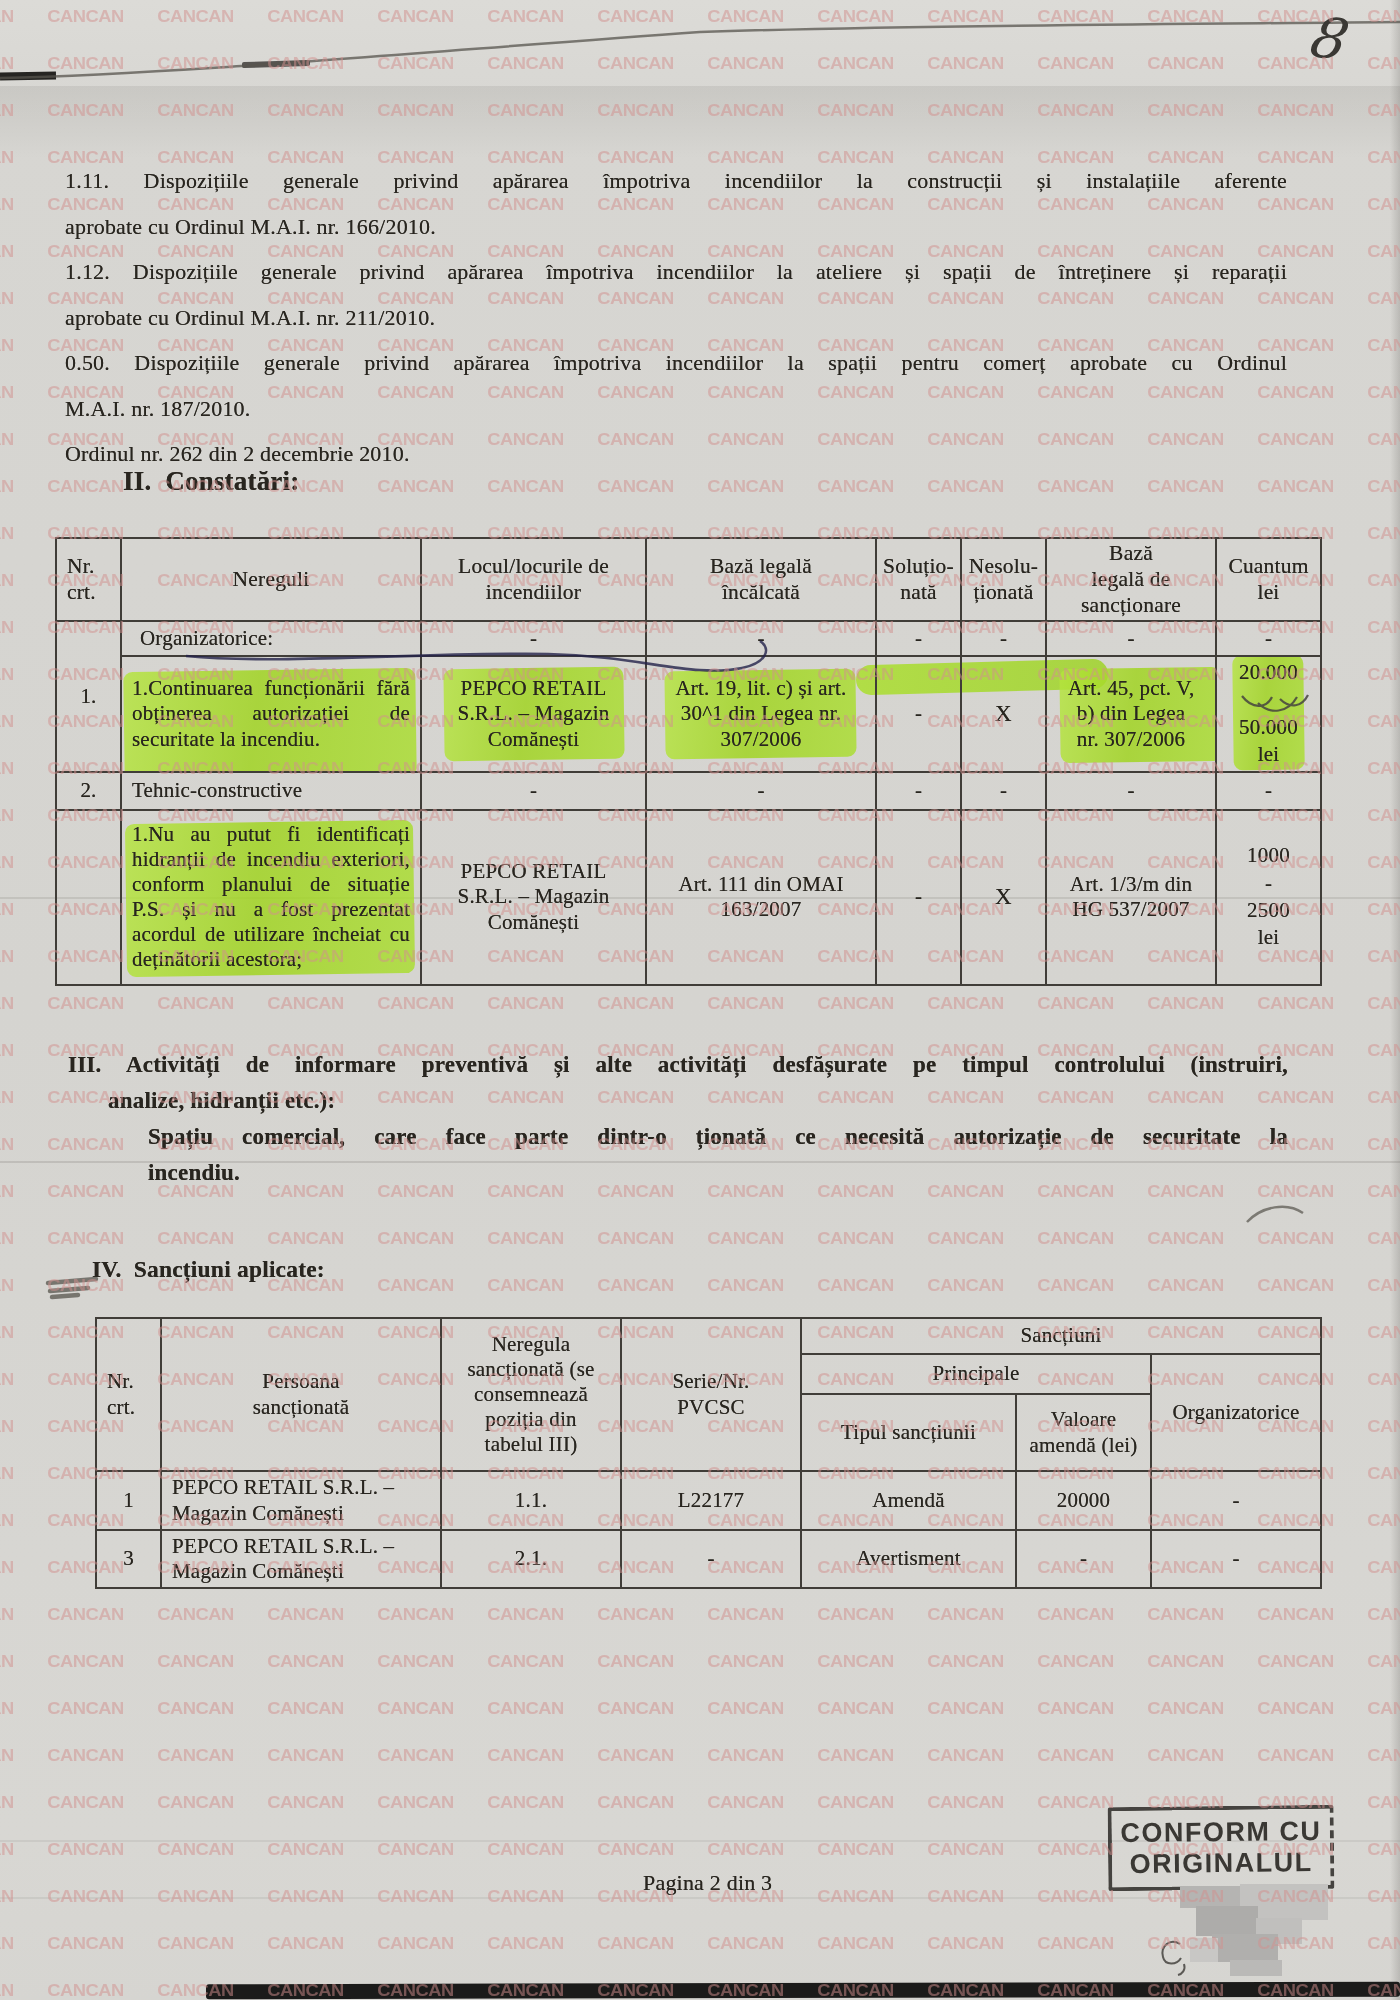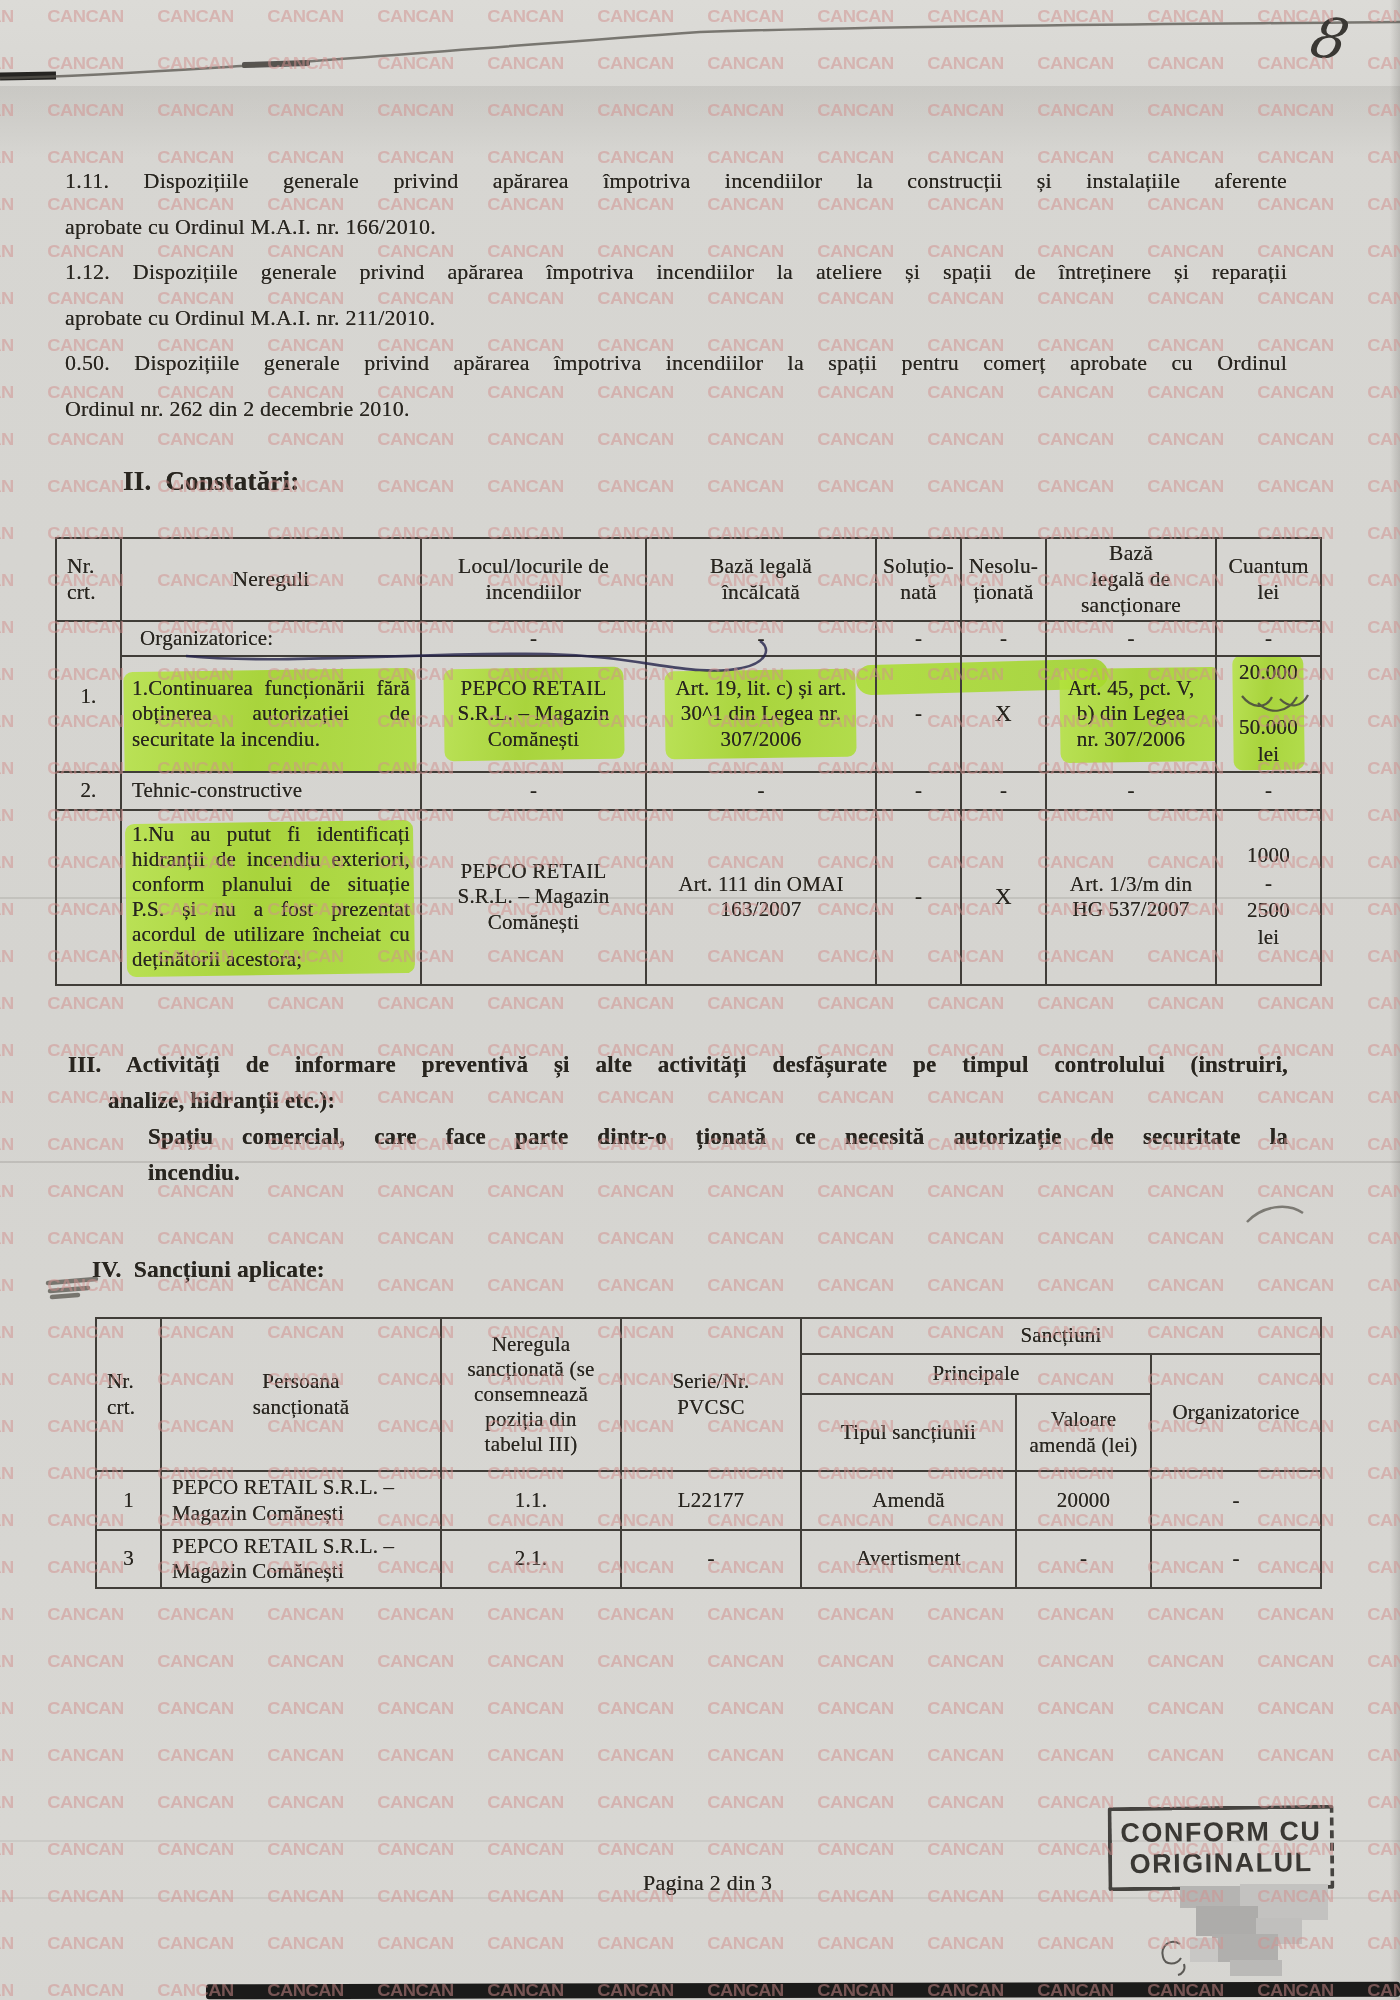--- a/index.html
+++ b/index.html
@@ -87,20 +87,21 @@
   </svg>
 
   <div class="abs hand8">8</div>
 
   <div class="abs intro ink">
     <div class="jl">1.11. Dispozițiile generale privind apărarea împotriva incendiilor la construcții și instalațiile aferente</div>
     <div>aprobate cu Ordinul M.A.I. nr. 166/2010.</div>
     <div class="jl">1.12. Dispozițiile generale privind apărarea împotriva incendiilor la ateliere și spații de întreținere și reparații</div>
     <div>aprobate cu Ordinul M.A.I. nr. 211/2010.</div>
     <div class="jl">0.50. Dispozițiile generale privind apărarea împotriva incendiilor la spații pentru comerț aprobate cu Ordinul</div>
+    <div>M.A.I. nr. 187/2010.</div>
     <div>Ordinul nr. 262 din 2 decembrie 2010.</div>
   </div>
 
   <div class="abs h2c ink">II.  Constatări:</div>
 
   <div class="abs streak"></div>
 
   <table class="t2 ink">
     <colgroup>
       <col style="width:65px">

